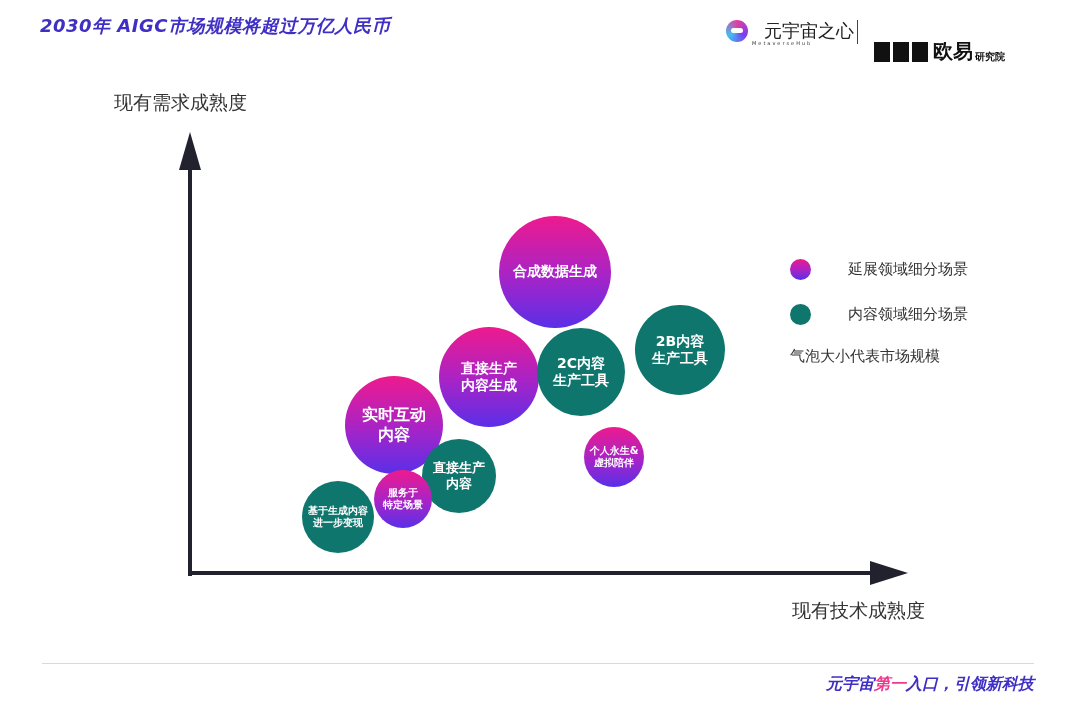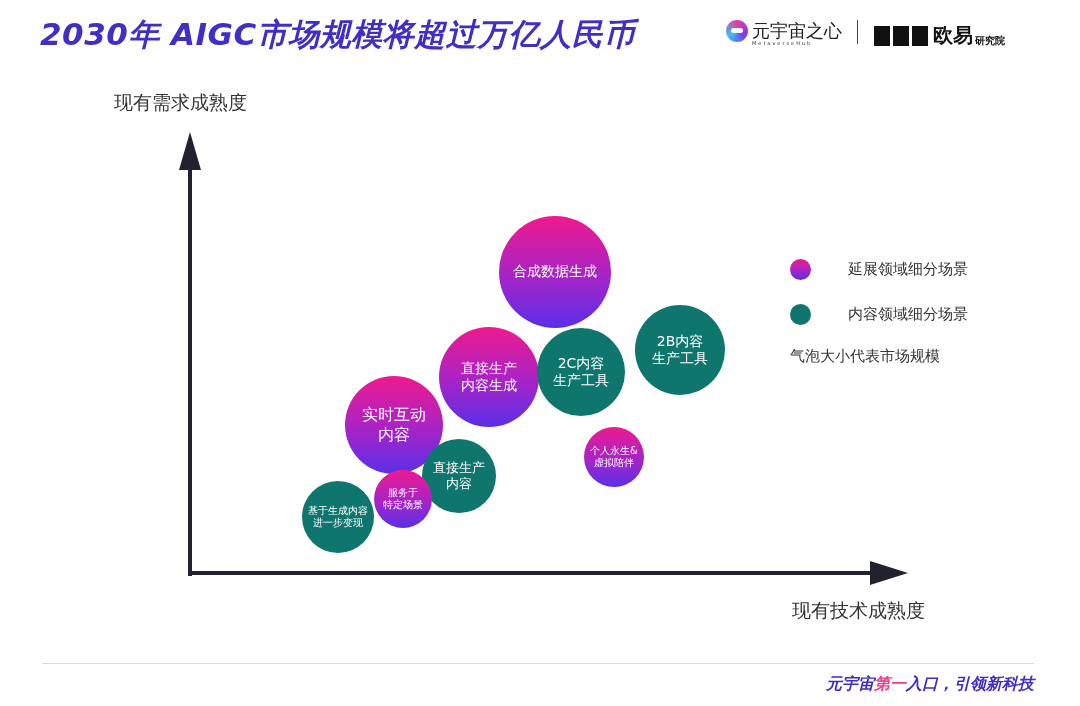--- a/index.html
+++ b/index.html
@@ -1,43 +1,43 @@
 <!DOCTYPE html>
 <html><head>
 <meta charset="utf-8">
 <style>
   html, body { margin:0; padding:0; }
   body { width:1080px; height:706px; background:#ffffff; position:relative; overflow:hidden;
          font-family:"DejaVu Sans", "Liberation Sans", sans-serif; }
-  .title { position:absolute; left:40px; top:14px; font-size:31px; font-weight:bold; font-style:italic;
+  .title { position:absolute; left:40px; top:14px; font-size:18px; font-weight:bold; font-style:italic;
            color:#3f2fc4; letter-spacing:0.5px; white-space:nowrap; }
   .brand { position:absolute; top:20px; display:flex; align-items:center; }
-  .brand-mh { left:726px; }
+  .brand-mh { left:726px;gap:12px; }
   .mh-logo { width:22px; height:22px; border-radius:50%;
              background:conic-gradient(#e040a0, #7a3cf0, #3ec0f0, #e040a0); position:relative; margin-right:4px; }
   .mh-logo::after { content:""; position:absolute; left:5px; top:8px; width:12px; height:5px; background:#fff; border-radius:3px; }
   .mh-text { font-size:18px; color:#222; line-height:18px; }
   .mh-sub { position:absolute; left:26px; top:20px; font-size:5px; letter-spacing:2px; color:#333; }
   .sep { position:absolute; left:857px; top:20px; width:1px; height:24px; background:#444; }
-  .okx { position:absolute; left:874px; top:22px; display:flex; align-items:center; }
+  .okx { position:absolute; left:874px; top:38px; display:flex; align-items:center; }
   .okx-block { width:16px; height:20px; background:#111; margin-right:3px; }
   .okx-text { font-size:20px; font-weight:bold; color:#111; margin-left:2px; }
   .okx-sub { font-size:10px; font-weight:bold; color:#111; margin-left:2px; margin-top:10px; }
 
   .axis-y { position:absolute; left:188px; top:160px; width:4px; height:416px; background:#22222e; }
   .arrow-up { position:absolute; left:179px; top:132px; width:0; height:0;
               border-left:11px solid transparent; border-right:11px solid transparent; border-bottom:38px solid #22222e; }
   .axis-x { position:absolute; left:188px; top:571px; width:690px; height:4px; background:#22222e; }
   .arrow-right { position:absolute; left:870px; top:561px; width:0; height:0;
                  border-top:12px solid transparent; border-bottom:12px solid transparent; border-left:38px solid #22222e; }
   .ylabel { position:absolute; left:114px; top:90px; font-size:19px; color:#333; }
   .xlabel { position:absolute; left:792px; top:598px; font-size:19px; color:#333; }
 
   .bubble { position:absolute; border-radius:50%; display:flex; align-items:center; justify-content:center;
-            text-align:center; color:#fff; font-weight:normal; line-height:1.25; box-sizing:border-box; }
+            text-align:center; color:#fff; font-weight:bold; line-height:1.25; box-sizing:border-box; }
   .ext { background:linear-gradient(180deg, #ee1a8e 0%, #a524c8 55%, #5a2fe8 100%); }
   .cnt { background:#0f766e; }
 
   .legend { position:absolute; left:790px; }
   .legend-item { display:flex; align-items:center; height:24px; margin-bottom:21px;gap:28px; }
   .legend-dot { width:21px; height:21px; border-radius:50%; margin-right:9px; }
   .legend-text { font-size:15px; color:#333; }
   .legend-note { font-size:15px; color:#333; margin-left:0px; }
 
   .footer-line { position:absolute; left:42px; top:663px; width:992px; height:1px; background:#d9d9d9; }

